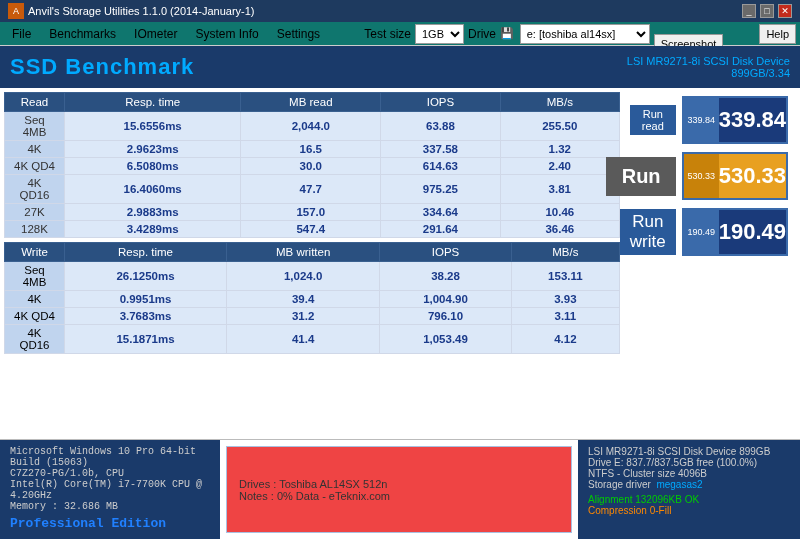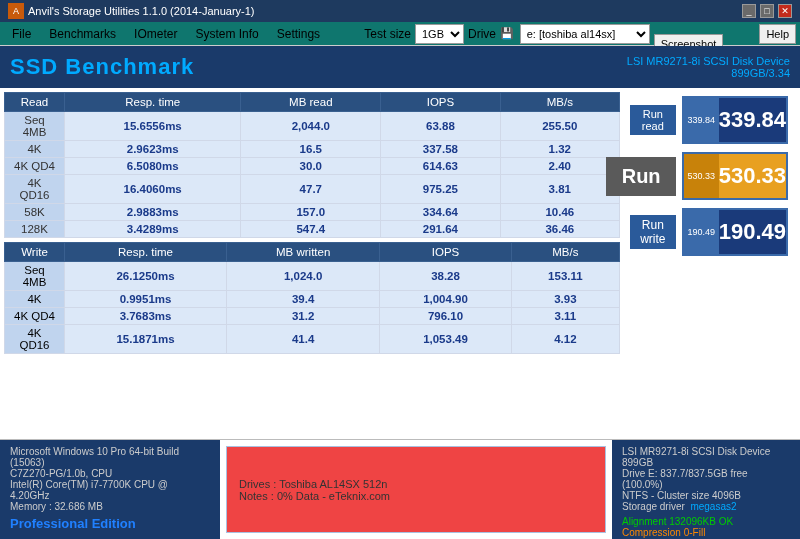--- a/index.html
+++ b/index.html
@@ -216,21 +216,21 @@
       font-size: 20px;
       font-weight: bold;
       cursor: pointer;
       width: 70px;
     }
     .run-write-btn {
       background: #2a5a9a;
       color: white;
       border: none;
       padding: 3px 10px;
-      font-size: 12px;
+      font-size: 17px;
       cursor: pointer;
       width: 70px;
     }
 
     
     .score-display {
       display: flex;
       align-items: stretch;
       width: 145px;
       height: 48px;
@@ -277,20 +277,21 @@
       border-top: 1px solid #bbb;
       height: 100px;
       font-size: 10px;
     }
     .footer-left {
       background: #1a3a6a;
       color: #ccc;
       padding: 6px 10px;
       width: 220px;
       flex-shrink: 0;
+      font-family: Liberation Mono, monospace;
     }
     .footer-left .pro-edition {
       color: #2080ff;
       font-size: 13px;
       font-weight: bold;
       margin-top: 4px;
     }
     .footer-center {
       background: #ef4444;
       border: 1px solid #aac0e0;
@@ -300,21 +301,21 @@
       font-size: 11px;
       margin: 6px;
       display: flex;
       flex-direction: column;
       justify-content: center;
     }
     .footer-right {
       background: #1a3a6a;
       color: #ccc;
       padding: 6px 10px;
-      width: 188px;
+      width: 222px;
       flex-shrink: 0;
       font-size: 10px;
     }
     .footer-right .ok-text { color: #00cc00; }
     .footer-right .orange-text { color: #ff8800; }
   </style>
 </head>
 <body>
 
 <div class="title-bar">
@@ -396,21 +397,21 @@
     <td class="value-col">2.40</td>
   </tr>
             <tr class="read-row">
     <td class="label-cell">4K QD16</td>
     <td class="resp-time">16.4060ms</td>
     <td class="value-col">47.7</td>
     <td class="value-col">975.25</td>
     <td class="value-col">3.81</td>
   </tr>
             <tr class="read-row">
-    <td class="label-cell">58K</td>
+    <td class="label-cell">27K</td>
     <td class="resp-time">2.9883ms</td>
     <td class="value-col">157.0</td>
     <td class="value-col">334.64</td>
     <td class="value-col">10.46</td>
   </tr>
             <tr class="read-row">
     <td class="label-cell">128K</td>
     <td class="resp-time">3.4289ms</td>
     <td class="value-col">547.4</td>
     <td class="value-col">291.64</td>

